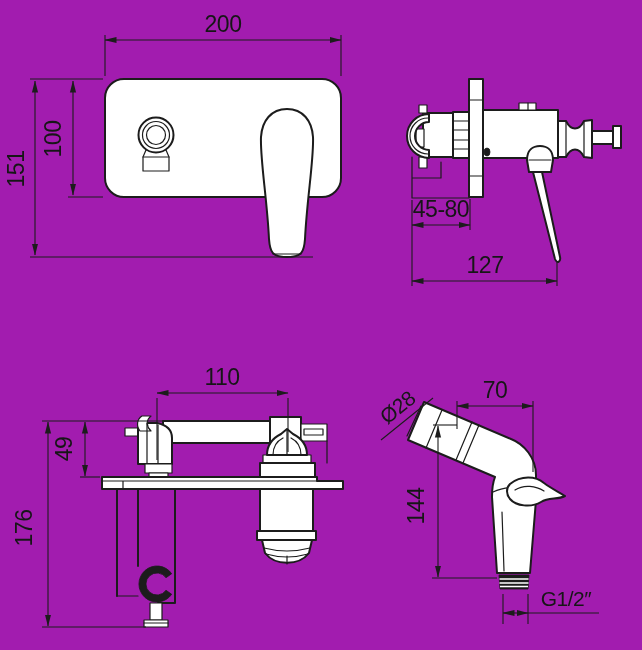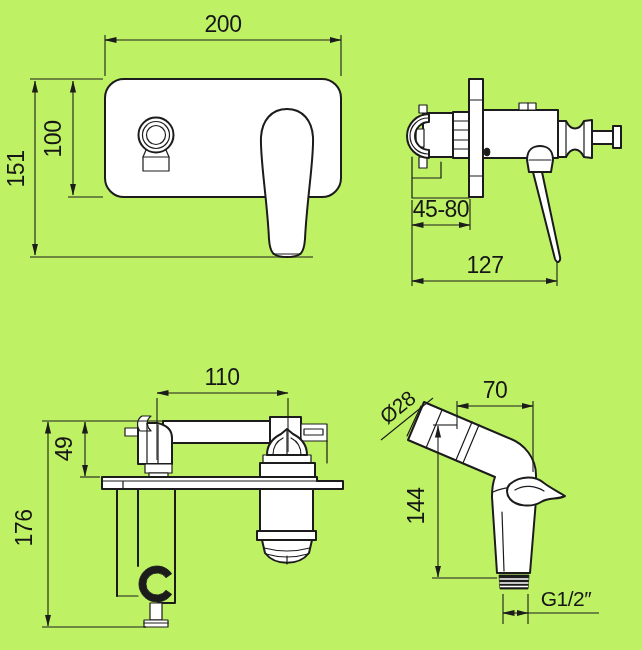--- a/index.html
+++ b/index.html
@@ -1,16 +1,16 @@
 <!DOCTYPE html>
 <html><head>
 <meta charset="utf-8">
 <style>
   html,body{margin:0;padding:0;background:#ffffff;}
-  #page{position:relative;width:642px;height:650px;background:#bef264;overflow:hidden;
+  #page{position:relative;width:642px;height:650px;background:#a21caf;overflow:hidden;
         font-family:"Liberation Sans",sans-serif;}
   svg{position:absolute;left:0;top:0;}
   .s2 {stroke:#1c1c1c;stroke-width:2;fill:none;stroke-linejoin:round;stroke-linecap:round;}
   .s2f{stroke:#1c1c1c;stroke-width:2;fill:#ffffff;stroke-linejoin:round;stroke-linecap:round;}
   .s1 {stroke:#1c1c1c;stroke-width:1.2;fill:none;stroke-linejoin:round;stroke-linecap:round;}
   .s1f{stroke:#1c1c1c;stroke-width:1.2;fill:#ffffff;stroke-linejoin:round;stroke-linecap:round;}
   .dim{stroke:#1c1c1c;stroke-width:1.1;fill:none;}
   .dimm{stroke:#1c1c1c;stroke-width:1.1;fill:none;
         marker-start:url(#arr);marker-end:url(#arr);}
   .blk{fill:#1c1c1c;stroke:#1c1c1c;stroke-width:0.8;}

